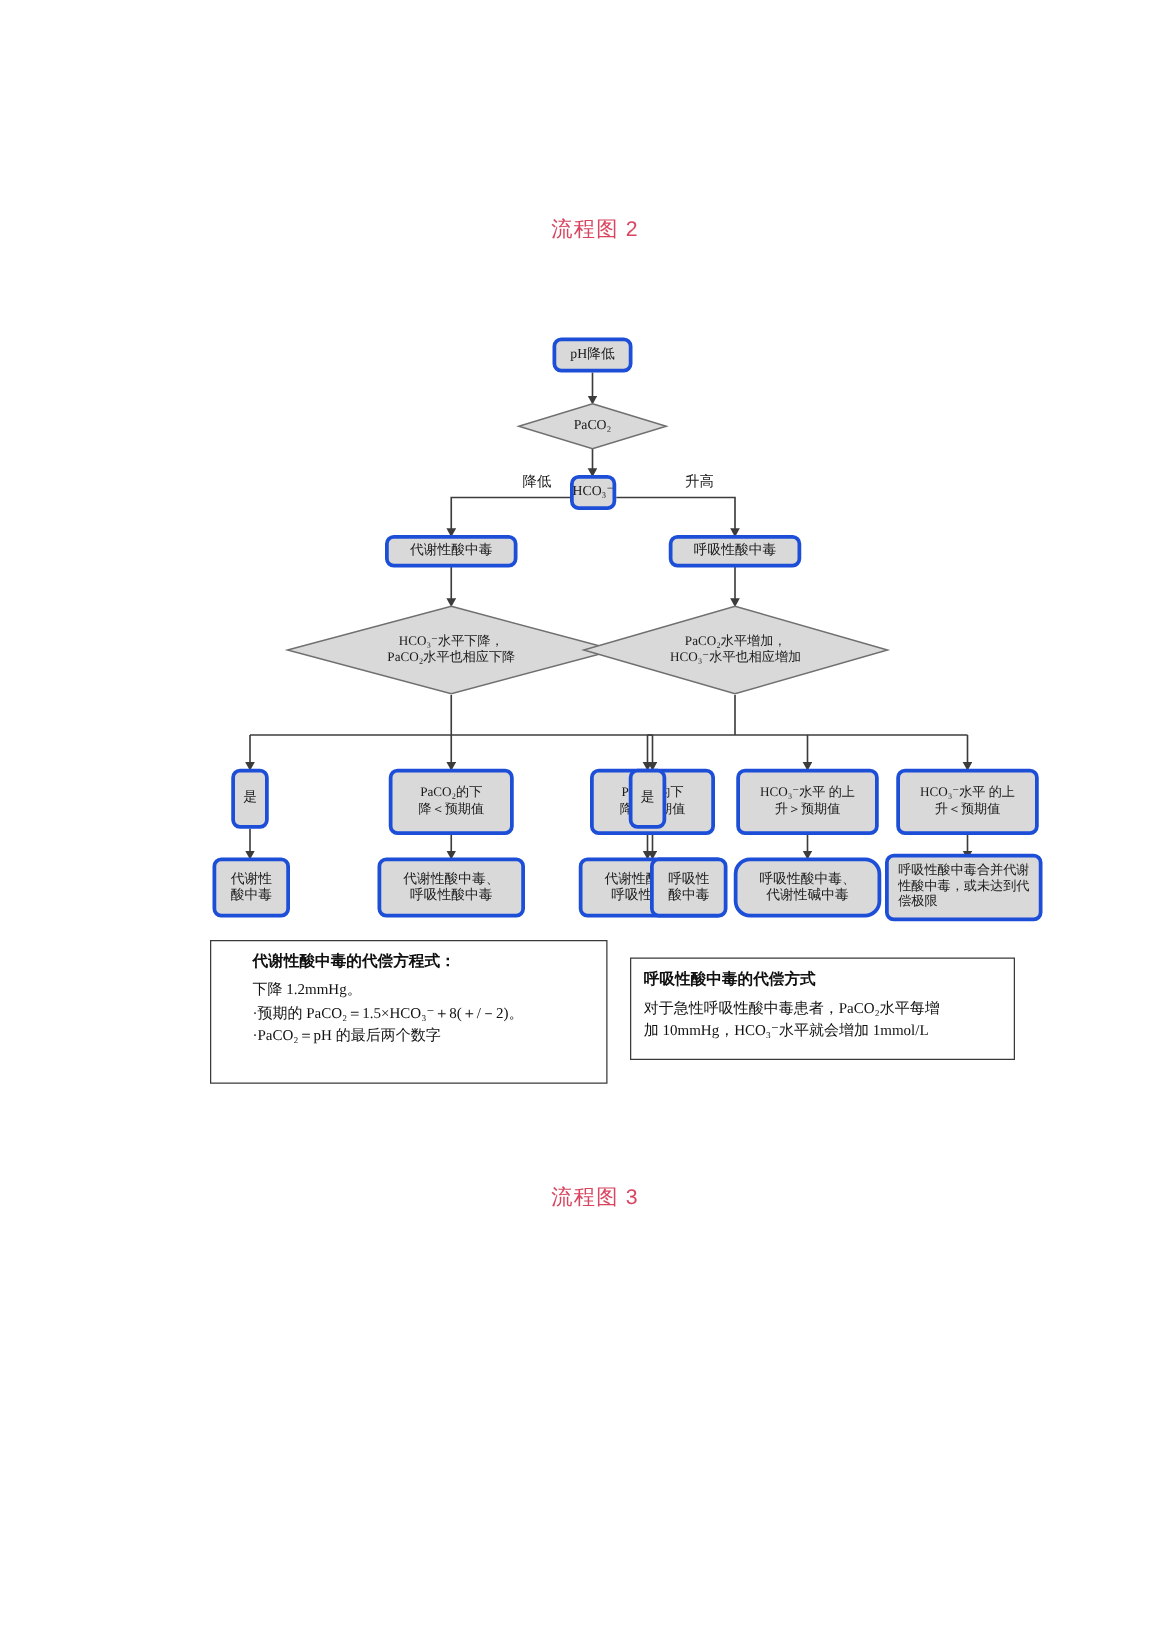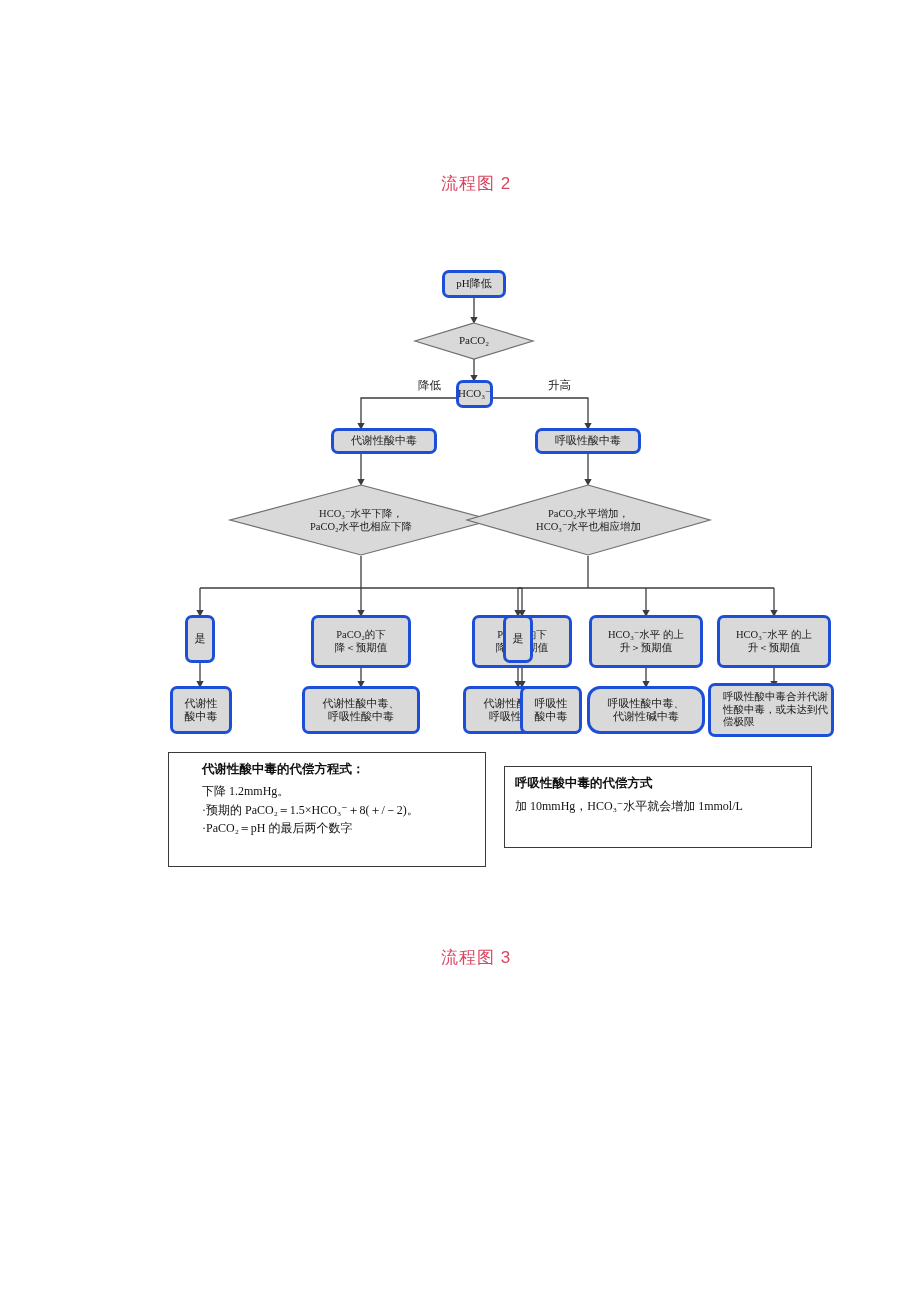--- a/index.html
+++ b/index.html
@@ -190,21 +190,21 @@
         <polygon points="60,1 119,19 60,37 1,19" fill="#d9d9d9" stroke="#6f6f6f" stroke-width="1.2"></polygon>
       </svg>
       <div class="diamond-label">PaCO₂</div>
     </div>
 
     <div class="node" style="left:300px; top:122px; width:37px; height:28px;">HCO₃⁻</div>
 
     <div class="edge-label" style="left:214px; top:120px;margin-left:48px;">降低</div>
     <div class="edge-label" style="left:392px; top:120px;">升高</div>
 
-    <div class="node" style="left:152px; top:170px; width:106px; height:26px;margin-left:23px;">代谢性酸中毒</div>
+    <div class="node" style="left:152px; top:170px; width:106px; height:26px;">代谢性酸中毒</div>
 
     <div class="node" style="left:379px; top:170px; width:106px; height:26px;">呼吸性酸中毒</div>
 
     <div class="diamond-wrap" style="left:73px; top:226px; width:264px; height:72px;">
       <svg viewBox="0 0 264 72" preserveAspectRatio="none">
         <polygon points="132,1 263,36 132,71 1,36" fill="#d9d9d9" stroke="#6f6f6f" stroke-width="1.2"></polygon>
       </svg>
       <div class="diamond-label tiny">
         <div>
           <div>HCO₃⁻水平下降，</div>
@@ -285,37 +285,38 @@
       </div>
     </div>
 
     <div class="node" style="left:431px; top:428px; width:118px; height:48px;border-radius:13px;">
       <div>
         <div>呼吸性酸中毒、</div>
         <div>代谢性碱中毒</div>
       </div>
     </div>
 
-    <div class="node small" style="left:552px; top:425px; width:126px; height:54px; text-align:left; justify-content:flex-end;">
+    <div class="node small" style="left:552px; top:425px; width:126px; height:54px; text-align:left; justify-content:center;">
       <div style="text-align:left;">
         <div>呼吸性酸中毒合并代谢</div>
         <div>性酸中毒，或未达到代</div>
         <div>偿极限</div>
       </div>
     </div>
 
   </div>
 
   <div class="panel" style="left:152px; top:752px; width:318px; height:115px;padding-left:33px;">
     <div class="panel-title">代谢性酸中毒的代偿方程式：</div>
     <div class="panel-line">下降 1.2mmHg。</div>
     <div class="panel-line">·预期的 PaCO₂＝1.5×HCO₃⁻＋8(＋/－2)。</div>
     <div class="panel-line">·PaCO₂＝pH 的最后两个数字</div>
   </div>
 
   <div class="panel" style="left:488px; top:766px; width:308px; height:82px;">
     <div class="panel-title">呼吸性酸中毒的代偿方式</div>
+    <div class="panel-body">对于急性呼吸性酸中毒患者，PaCO₂水平每增</div>
     <div class="panel-body">加 10mmHg，HCO₃⁻水平就会增加 1mmol/L</div>
   </div>
 
   <div class="caption caption-bottom">流程图 3</div>
 
 </div>
 
 </body></html>

